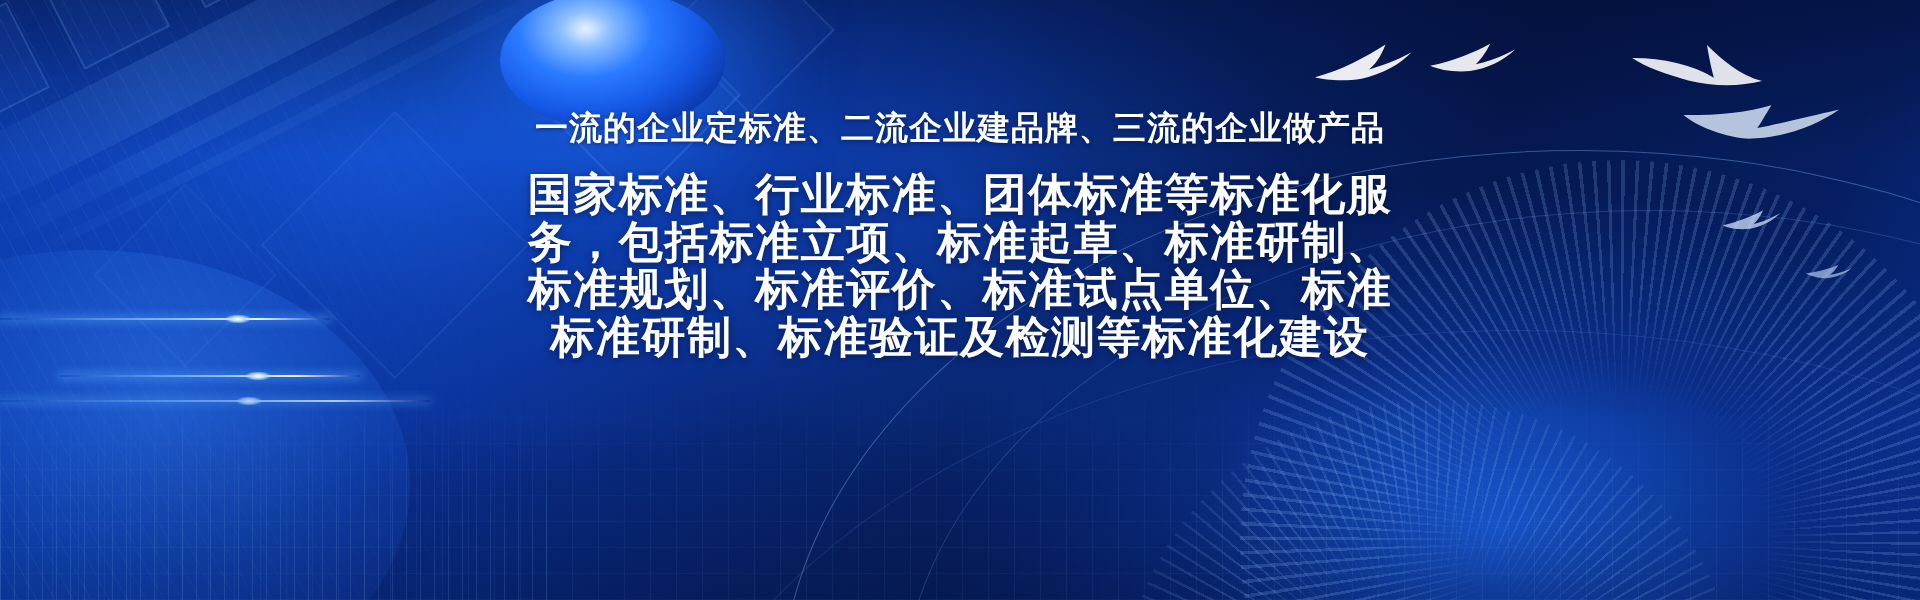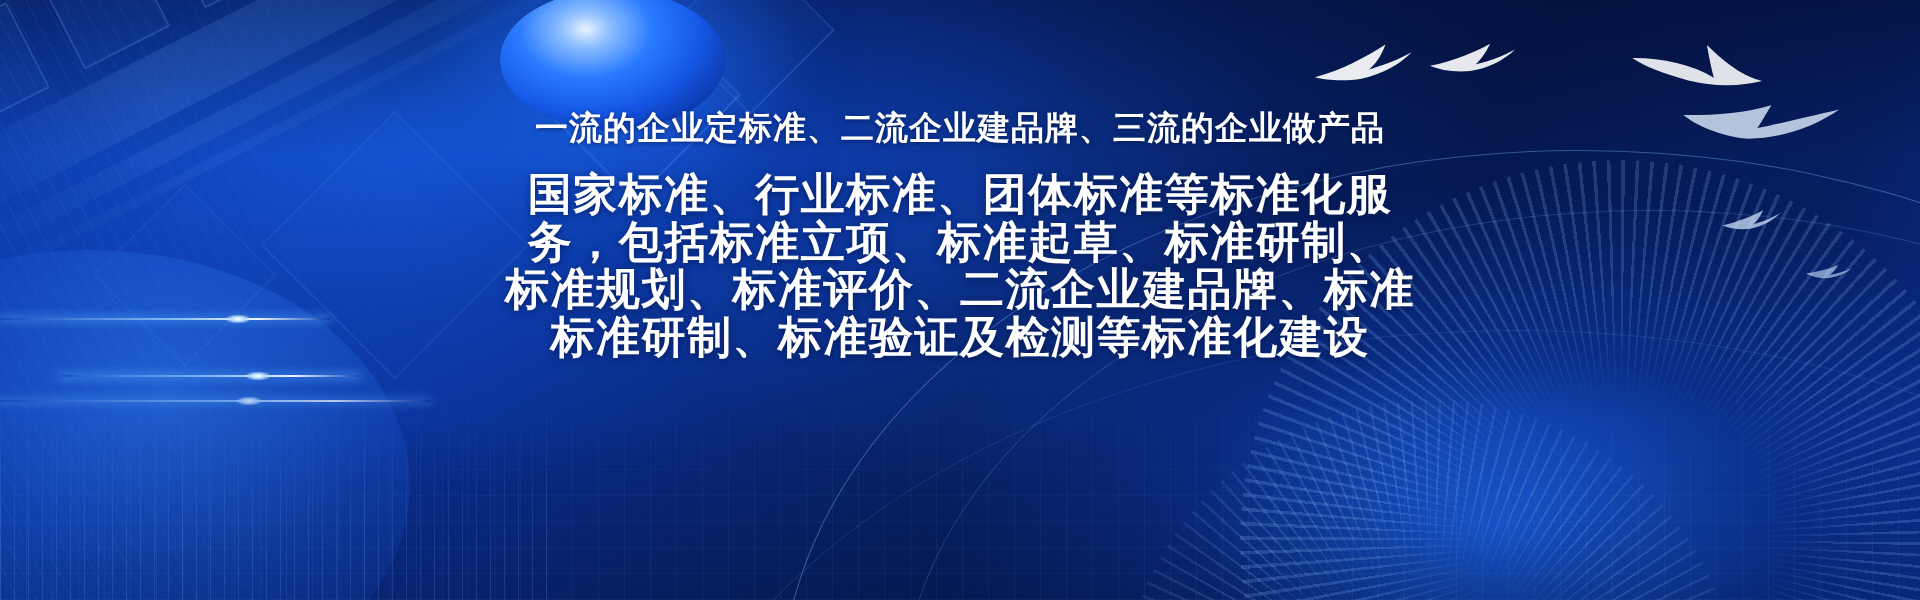--- a/index.html
+++ b/index.html
@@ -283,18 +283,18 @@
       <path d="M2 24 C26 20 48 13 66 5 C60 16 55 21 50 25 C62 23 78 18 92 11 C80 22 62 30 44 32 C28 33 12 29 2 24 Z" fill="rgba(205,226,255,0.6)"></path>
     </svg>
   </div>
 
   <div class="text-wrap">
     <div class="headline">一流的企业定标准、二流企业建品牌、三流的企业做产品</div>
 
     <div class="body-block">
       <div class="body-line">国家标准、行业标准、团体标准等标准化服</div>
       <div class="body-line">务，包括标准立项、标准起草、标准研制、</div>
-      <div class="body-line">标准规划、标准评价、二流企业建品牌、标准</div>
+      <div class="body-line">标准规划、标准评价、标准试点单位、标准</div>
       <div class="body-line">标准研制、标准验证及检测等标准化建设</div>
     </div>
   </div>
 
 </div>
 
 </body></html>

